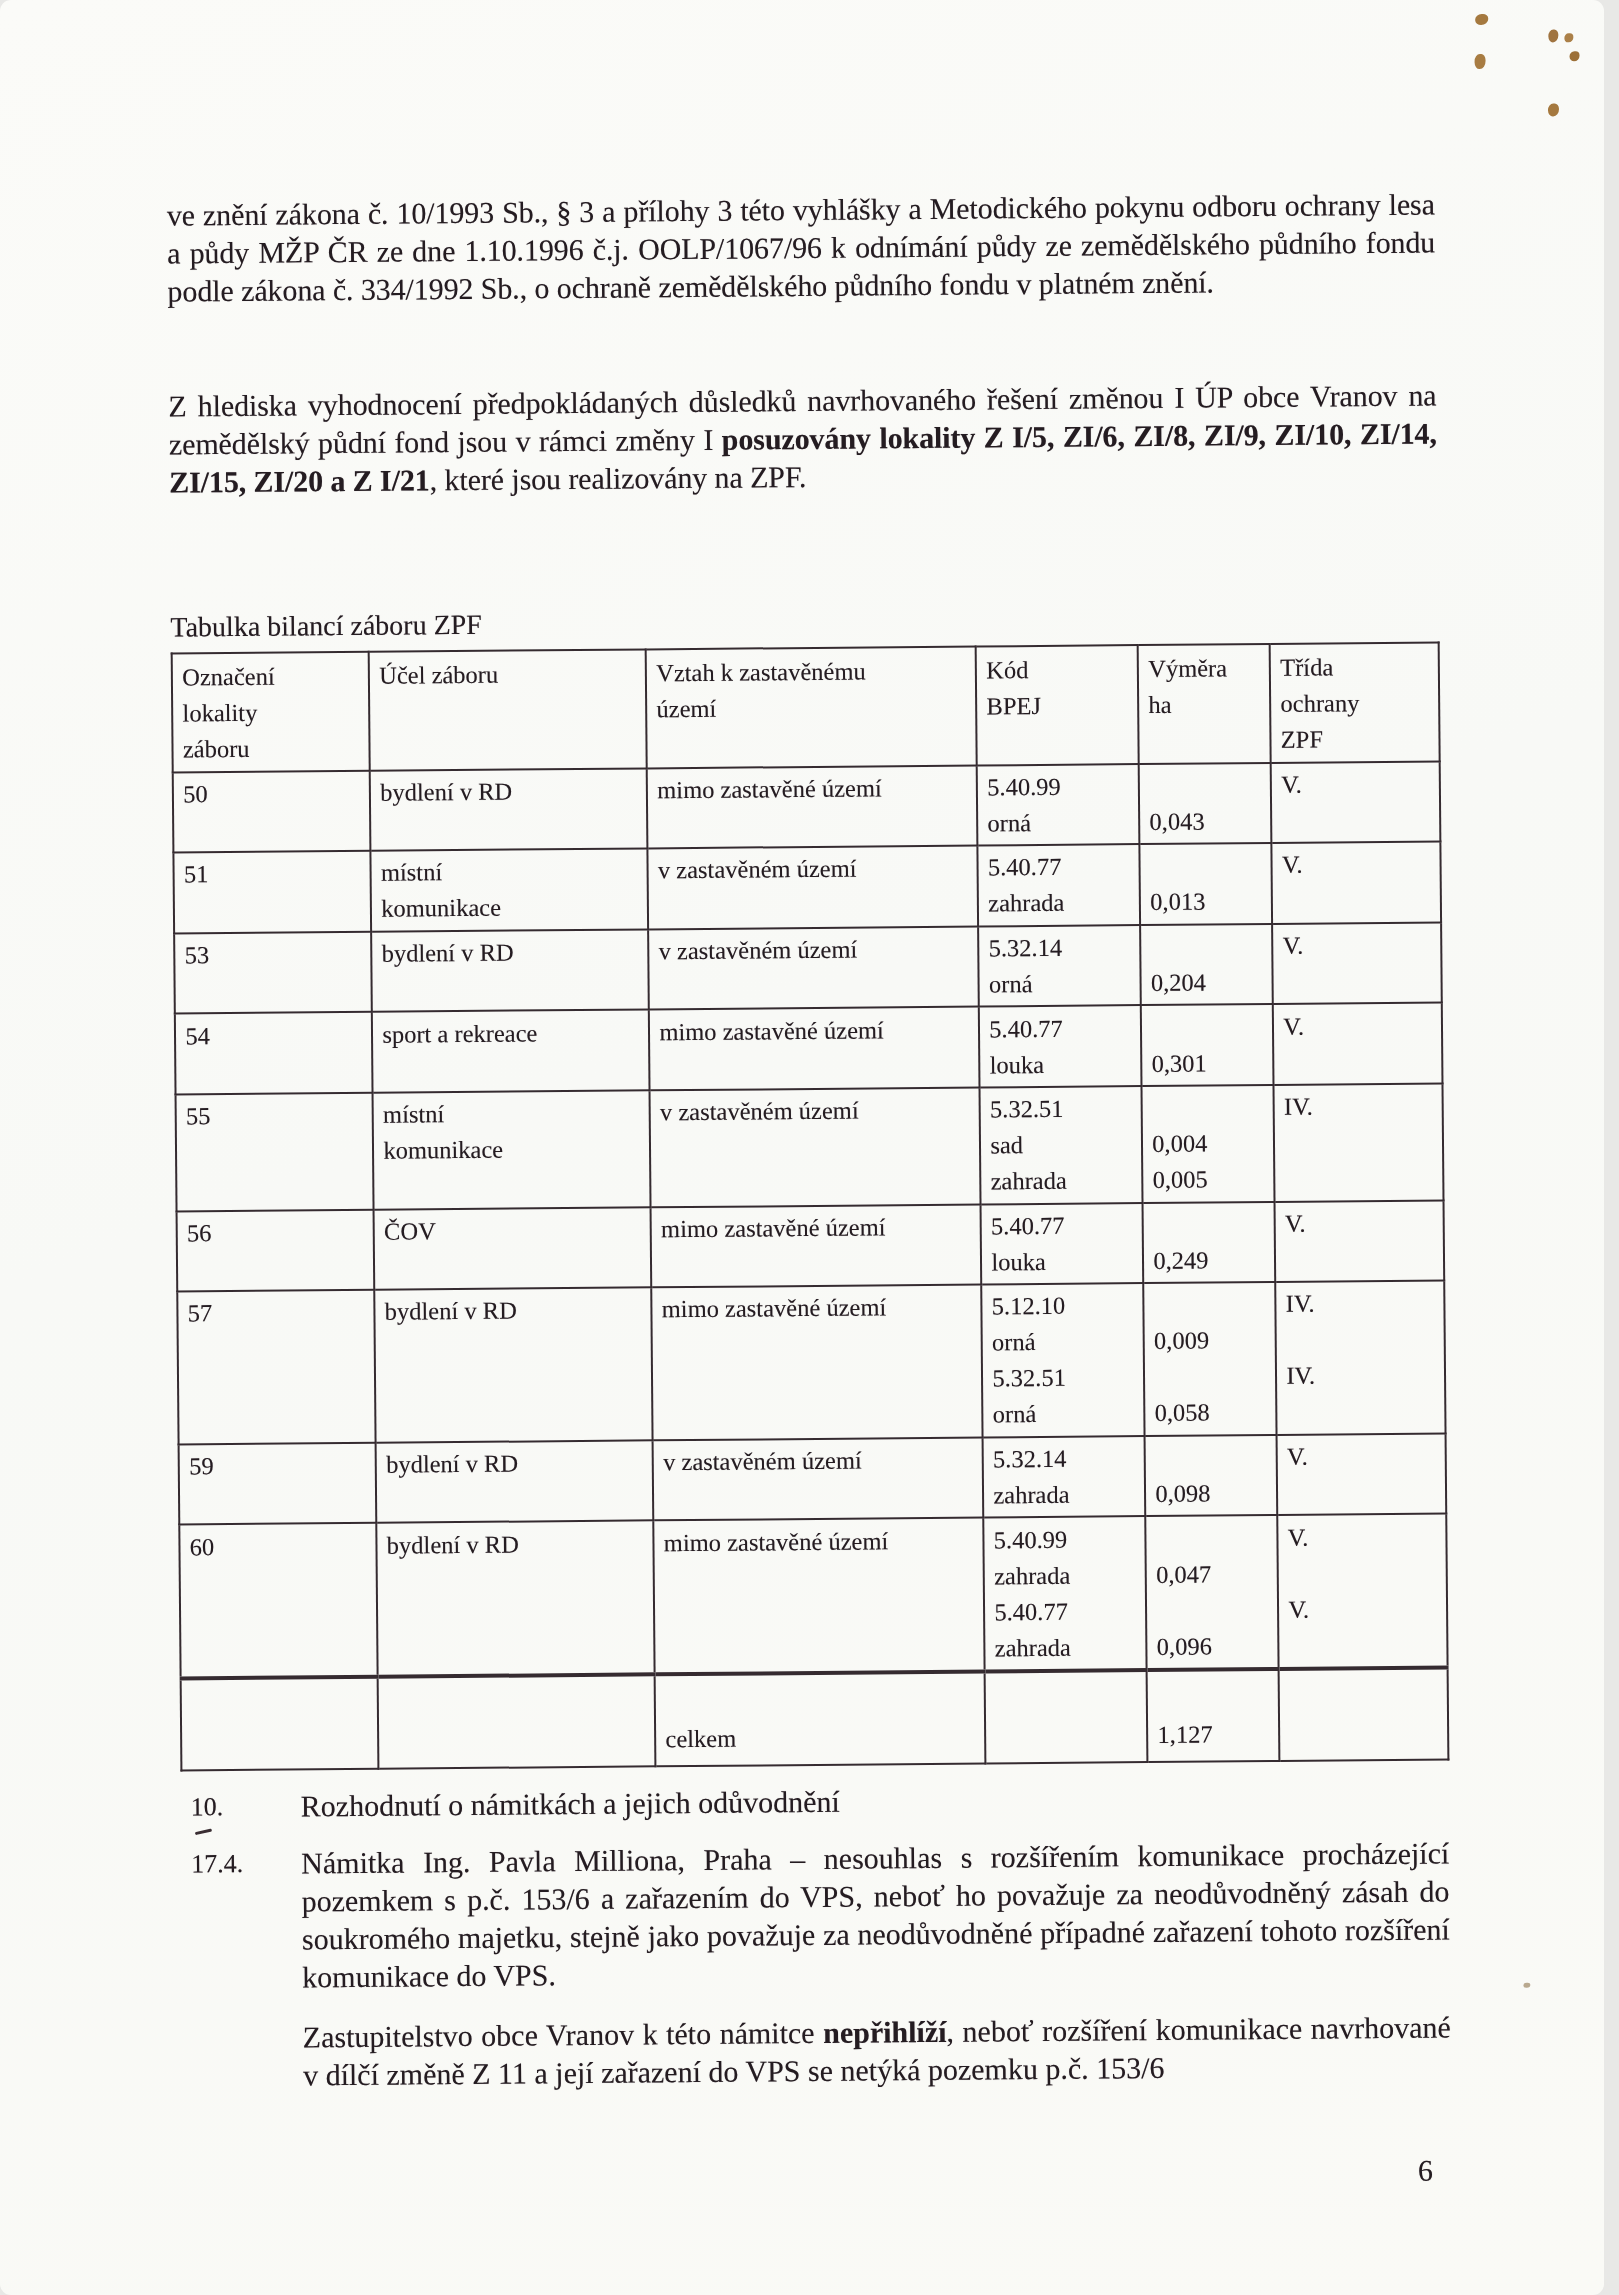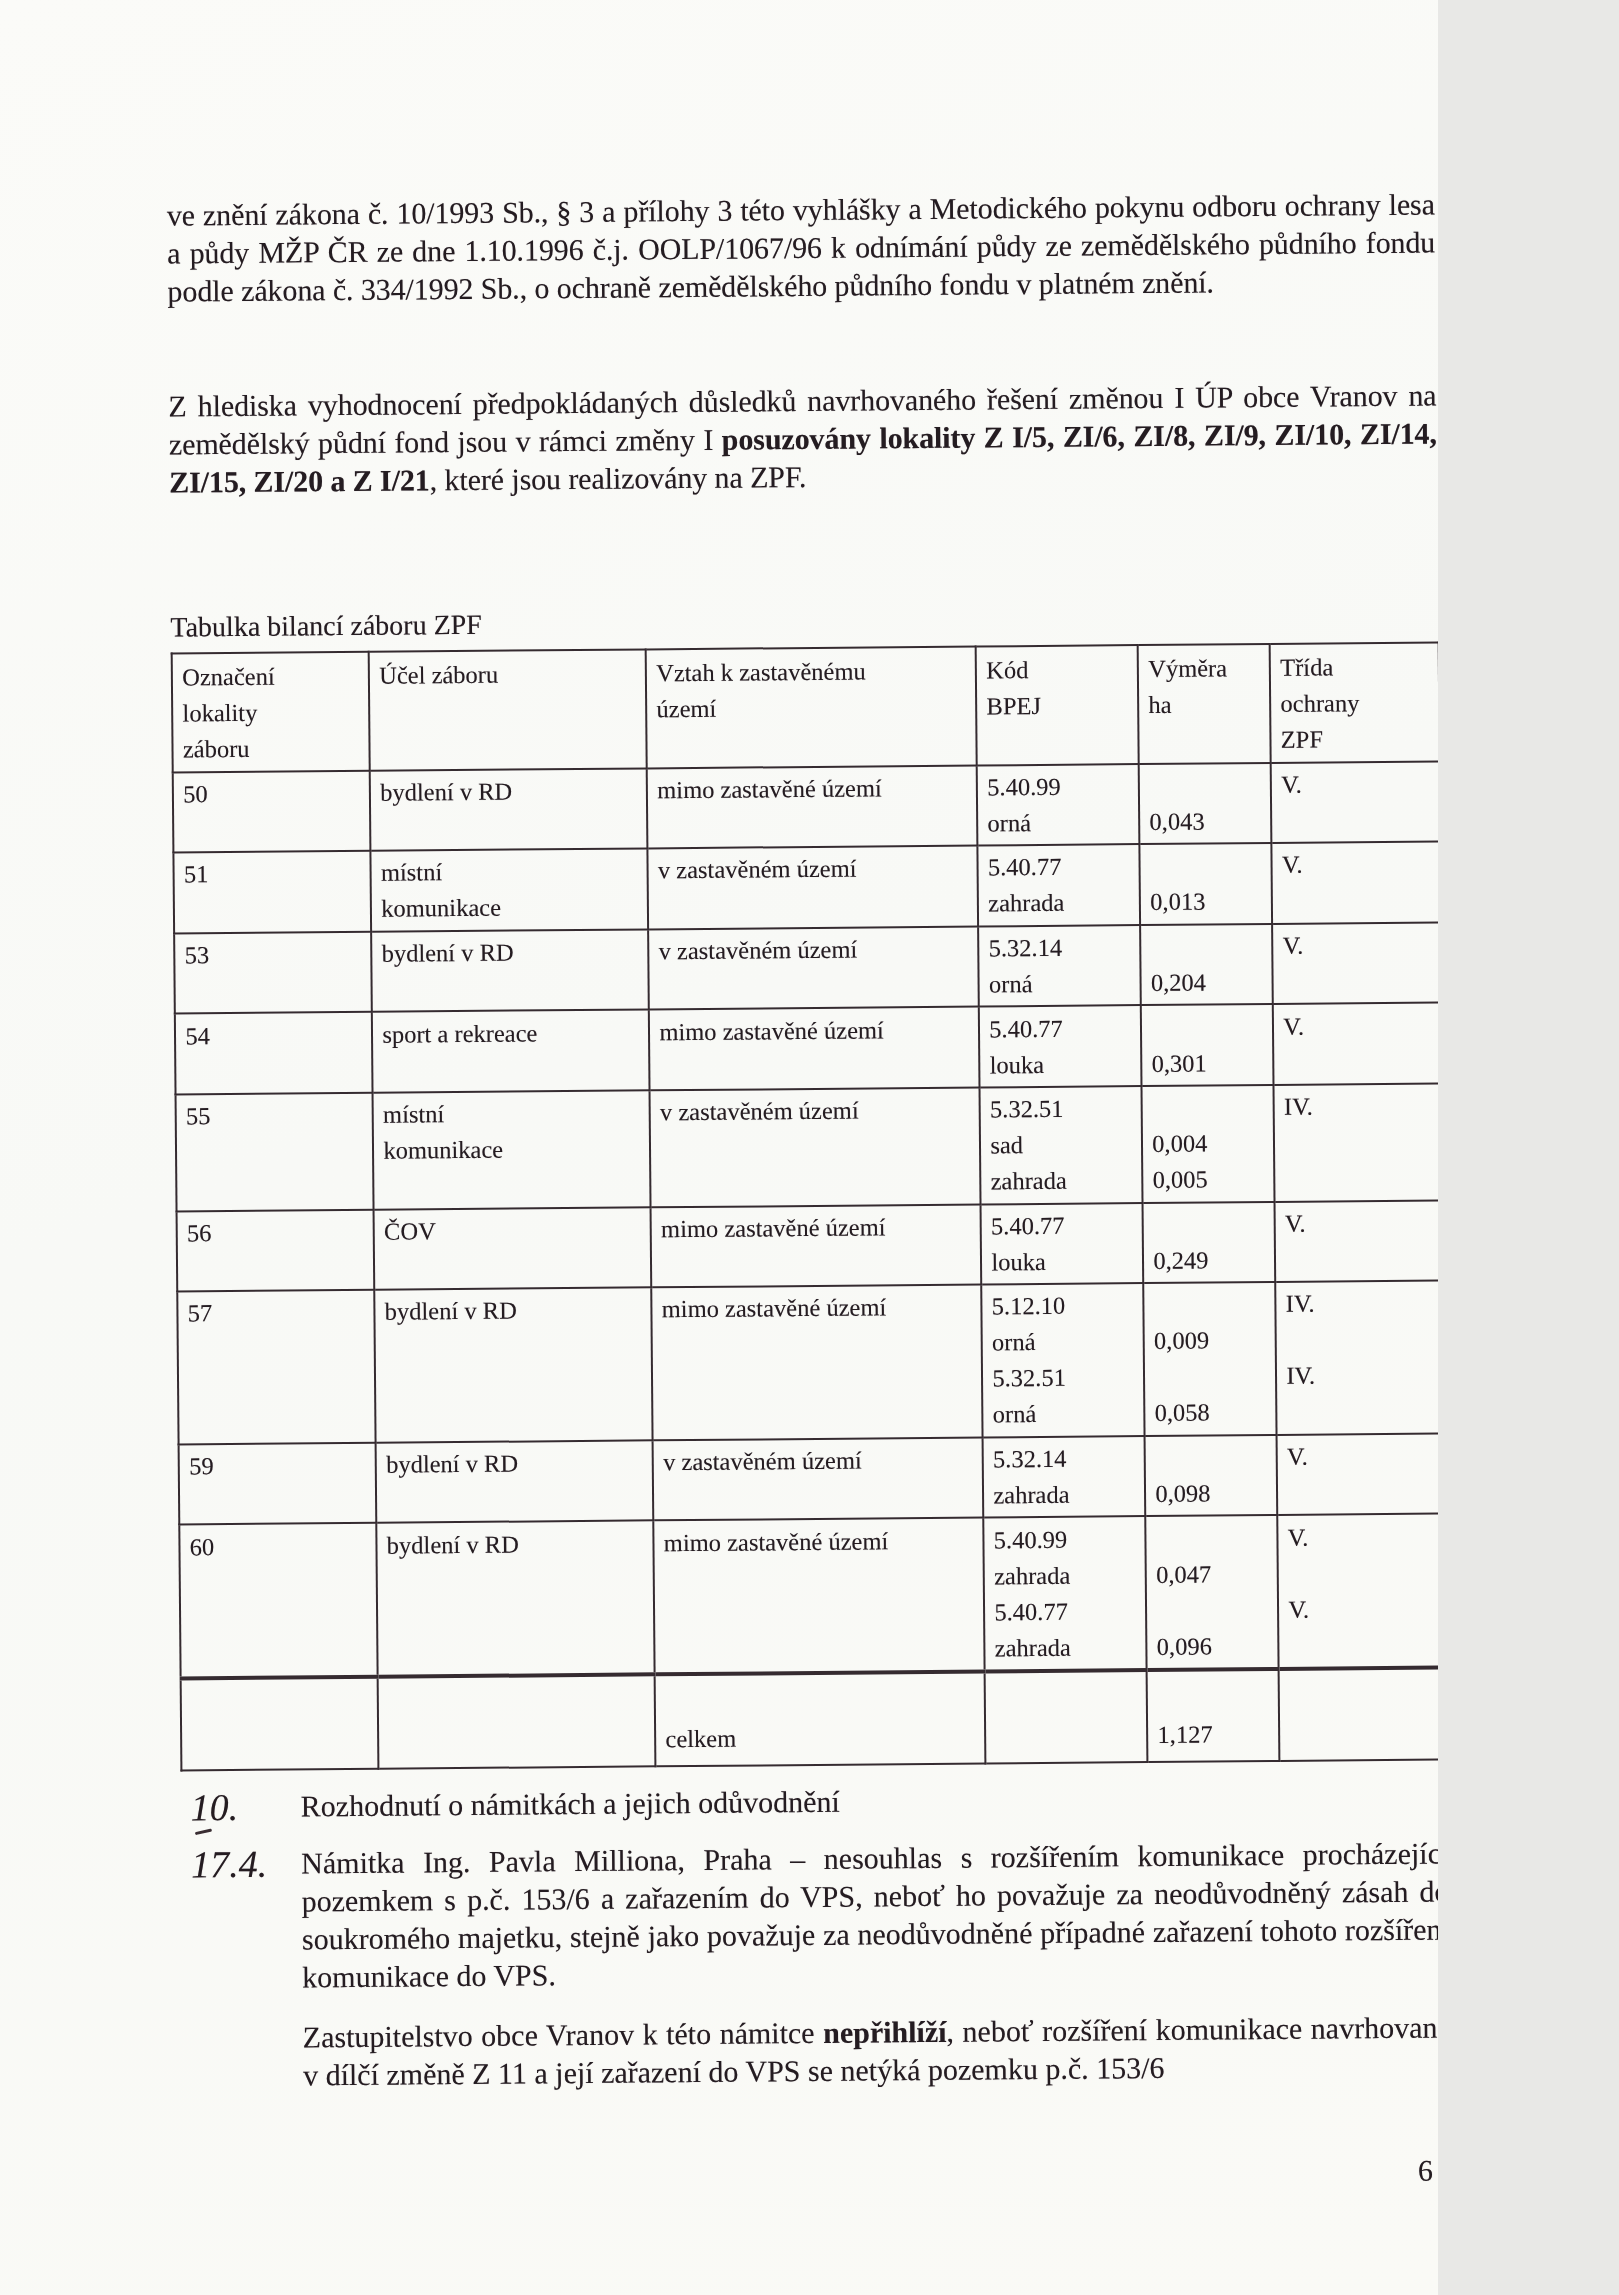--- a/index.html
+++ b/index.html
@@ -2,23 +2,24 @@
 <html style="font-size:10.6px"><head>
 <meta charset="utf-8">
 <style>
   html,body{margin:0;padding:0;}
   body{
     width:1620px;height:2295px;
     background:#e8e8e6;
     font-family:"Liberation Serif","DejaVu Serif",serif;
   }
   .page{
-    position:relative;width:1438px;height:2295px;overflow:hidden;
+    position:relative;width:1604px;height:2295px;overflow:hidden;
     background:linear-gradient(160deg,#fbfbf8 0%,#f8f9f6 45%,#fafaf6 100%);
     color:#241c21;
+    border-radius:11px;
   }
   .tilt{
     position:absolute;inset:0;
     transform:rotate(-0.5deg);
     transform-origin:808px 1145px;
   }
   .para{
     position:absolute;left:175px;width:1268px;
     font-size:30px;line-height:38px;letter-spacing:-0.1px;
     text-align:justify;margin:0;
@@ -44,23 +45,22 @@
     vertical-align:top;padding:3.3px 4px 3.3px 9.3px;
     font-weight:400;text-align:left;overflow:hidden;
   }
   table.zpf th{padding-top:5.3px;}
   .cl{height:36px;}
   td.c-id{text-align:center;font-weight:700;padding-left:4px;}
   td.c-area{text-align:center;font-weight:700;padding-left:4px;}
   td.c-cls{text-align:center;padding-left:4px;}
   tr.total-row td{border-top-width:4px;height:78px;vertical-align:bottom;padding-bottom:8px;}
   .secnum{
-    position:absolute;left:185px;font-size:38px;line-height:38px;
+    position:absolute;left:185px;font-size:26px;line-height:38px;
     text-shadow:0 0 0.7px rgba(46,28,40,0.45);
-    font-style:italic;
   }
   .sectext{
     position:absolute;left:295px;width:1148px;
     font-size:30px;line-height:38px;text-align:justify;margin:0;
     text-shadow:0 0 0.7px rgba(46,28,40,0.45);
   }
   .pagenum{
     position:absolute;left:1409px;top:2159px;
     font-size:30px;text-shadow:0 0 0.7px rgba(46,28,40,0.45);
   }

